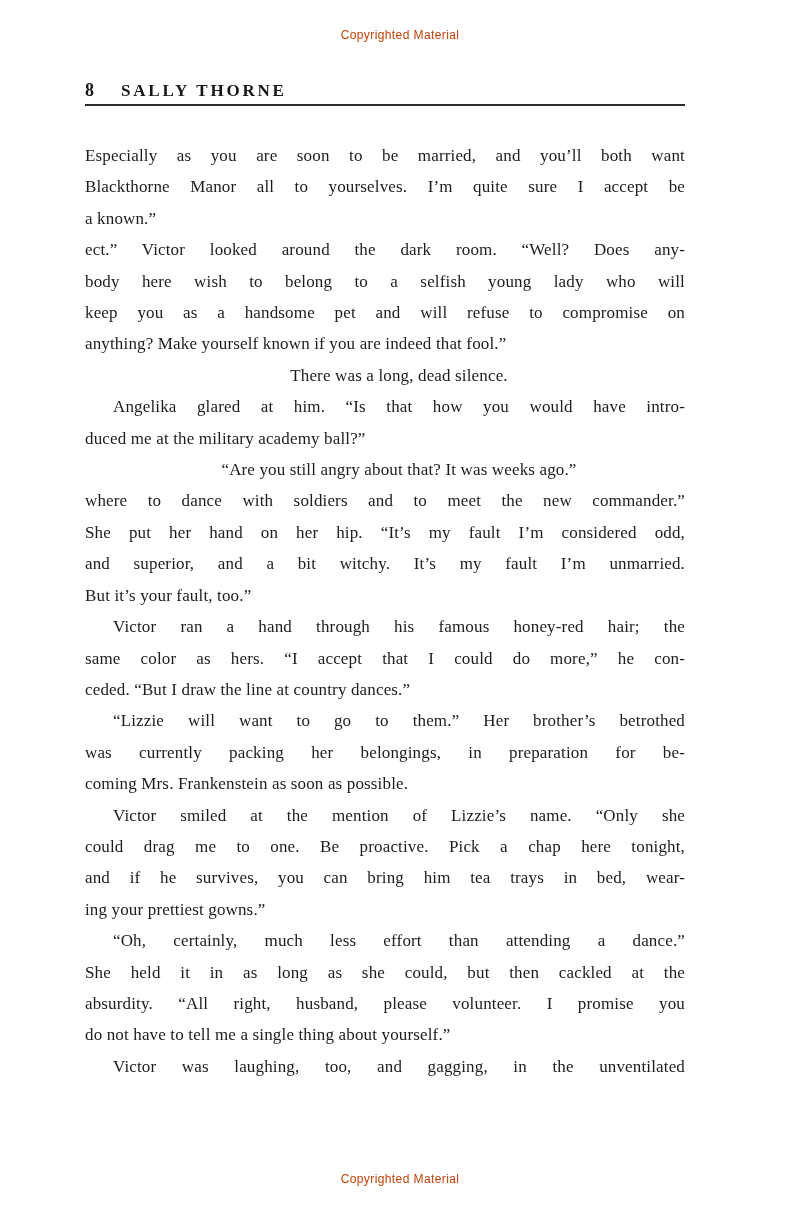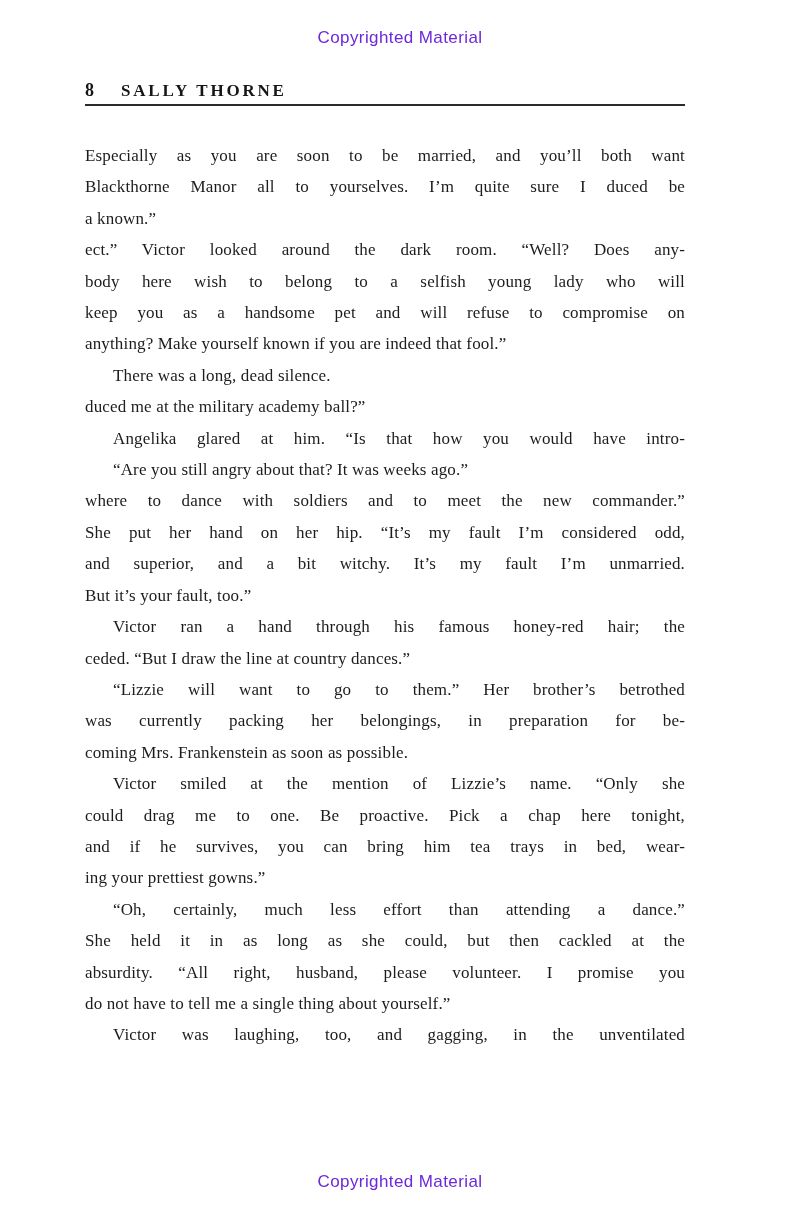--- a/index.html
+++ b/index.html
@@ -12,22 +12,22 @@
     font-family: "Liberation Serif", serif;
     color: #1c1c1c;
     overflow: hidden;
   }
   .copyright {
     position: absolute;
     left: 0;
     width: 100%;
     text-align: center;
     font-family: "Liberation Sans", sans-serif;
-    font-size: 17px;
-    color: #6d28d9;
+    font-size: 12px;
+    color: #c2410c;
     letter-spacing: 0.4px;
   }
   .copyright.top { top: 28px; }
   .copyright.bottom { top: 1172px; }
   .header {
     position: absolute;
     top: 80px;
     left: 85px;
     width: 600px;
     font-family: "Liberation Serif", serif;
@@ -61,52 +61,53 @@
     top: 140px;
     left: 85px;
     width: 600px;
     font-size: 17px;
     line-height: 31.4px;
     color: #1c1c1c;
     letter-spacing: 0.15px;
   }
   .line { text-align: left; white-space: normal; }
   .line.just { text-align: justify; text-align-last: justify; }
-  .line.indent { text-indent: 28px; }
+  .line.indent { text-indent: 28px; text-align: center; }
 </style>
 </head>
 <body>
 
 <div class="page">
 
   <div class="copyright top">Copyrighted Material</div>
 
   <div class="header">
     <span class="page-num">8</span><span class="author">SALLY THORNE</span>
   </div>
 
   <div class="rule"></div>
 
   <div class="body-text">
       <div class="line just">Especially as you are soon to be married, and you’ll both want</div>
-      <div class="line just">Blackthorne Manor all to yourselves. I’m quite sure I duced be</div>
+      <div class="line just">Blackthorne Manor all to yourselves. I’m quite sure I accept be</div>
       <div class="line">a known.”</div>
       <div class="line just">ect.” Victor looked around the dark room. “Well? Does any-</div>
       <div class="line just">body here wish to belong to a selfish young lady who will</div>
       <div class="line just">keep you as a handsome pet and will refuse to compromise on</div>
       <div class="line">anything? Make yourself known if you are indeed that fool.”</div>
       <div class="line indent">There was a long, dead silence.</div>
+      <div class="line just indent">Angelika glared at him. “Is that how you would have intro-</div>
       <div class="line">duced me at the military academy ball?”</div>
-      <div class="line just indent">Angelika glared at him. “Is that how you would have intro-</div>
       <div class="line indent">“Are you still angry about that? It was weeks ago.”</div>
       <div class="line just">where to dance with soldiers and to meet the new commander.”</div>
       <div class="line just">She put her hand on her hip. “It’s my fault I’m considered odd,</div>
       <div class="line just">and superior, and a bit witchy. It’s my fault I’m unmarried.</div>
       <div class="line">But it’s your fault, too.”</div>
       <div class="line just indent">Victor ran a hand through his famous honey-red hair; the</div>
+      <div class="line just">same color as hers. “I accept that I could do more,” he con-</div>
       <div class="line">ceded. “But I draw the line at country dances.”</div>
       <div class="line just indent">“Lizzie will want to go to them.” Her brother’s betrothed</div>
       <div class="line just">was currently packing her belongings, in preparation for be-</div>
       <div class="line">coming Mrs. Frankenstein as soon as possible.</div>
       <div class="line just indent">Victor smiled at the mention of Lizzie’s name. “Only she</div>
       <div class="line just">could drag me to one. Be proactive. Pick a chap here tonight,</div>
       <div class="line just">and if he survives, you can bring him tea trays in bed, wear-</div>
       <div class="line">ing your prettiest gowns.”</div>
       <div class="line just indent">“Oh, certainly, much less effort than attending a dance.”</div>
       <div class="line just">She held it in as long as she could, but then cackled at the</div>

